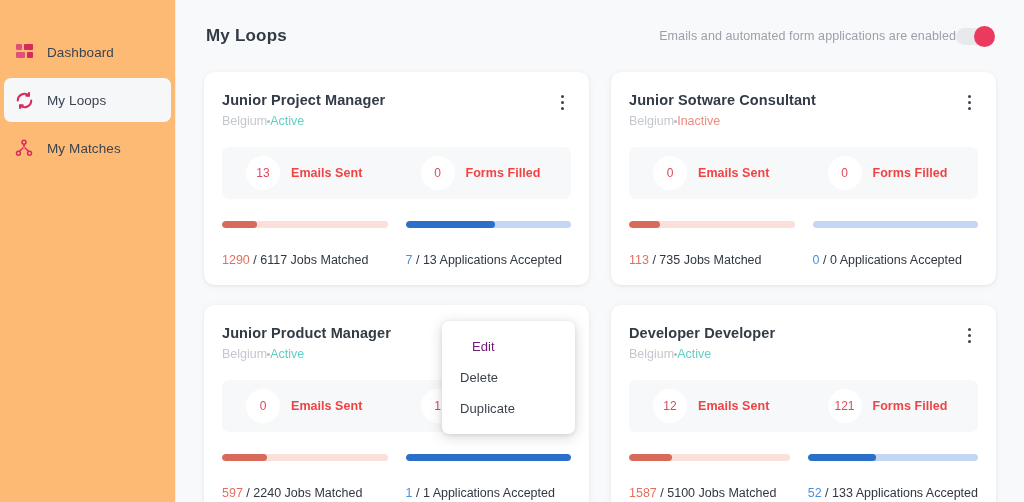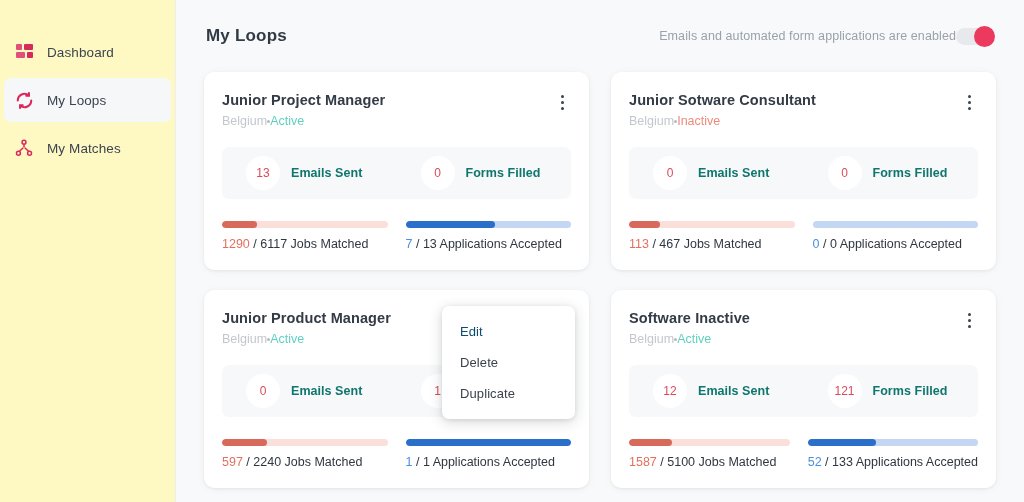--- a/index.html
+++ b/index.html
@@ -8,21 +8,21 @@
     width: 1024px; height: 502px;
     overflow: hidden;
     font-family: "Liberation Sans", sans-serif;
     background: #ffffff;
   }
   .app { display: flex; width: 1024px; height: 502px; }
 
   
   .sidebar {
     width: 176px; height: 502px;
-    background: #fef9c3;
+    background: #fdba74;
     border-right: 1px solid #eceef1;
     padding-top: 30px;
     flex: 0 0 176px;
   }
   .nav-item {
     display: flex; align-items: center;
     height: 44px;
     margin: 0 4px 4px 4px;
     padding-left: 10px;
     border-radius: 7px;
@@ -111,34 +111,34 @@
     display: flex; align-items: center;
   }
   .stat { flex: 1 1 50%; display: flex; align-items: center; gap: 11px; padding-left: 24px; }
   .stat-bubble {
     width: 34px; height: 34px; border-radius: 50%;
     background: #ffffff;
     display: flex; align-items: center; justify-content: center;
     font-size: 12px; color: #d94a5a; font-weight: normal;
     flex: 0 0 34px;
   }
-  .stat-label { font-size: 12.5px; color: #0f766e; font-weight: bold; letter-spacing: .05px; }
+  .stat-label { font-size: 12.5px; color: #ef4444; font-weight: bold; letter-spacing: .05px; }
 
   
   .bars { margin-top: 22px; display: flex; gap: 18px; }
   .bar-col { flex: 1 1 50%; }
   .bar-track {
     height: 7px; border-radius: 4px; overflow: hidden; width: 100%;
   }
   .bar-track.red { background: #fadfdb; }
   .bar-track.blue { background: #c3d7f3; }
   .bar-fill { height: 100%; border-radius: 4px; }
   .bar-fill.red { background: #d86a5c; }
   .bar-fill.blue { background: #2a6fc9; }
-  .bar-caption { margin-top: 9px; font-size: 12.5px; color: #2f3741; white-space: nowrap; }
+  .bar-caption { margin-top: 25px; font-size: 12.5px; color: #2f3741; white-space: nowrap; }
   .bar-caption .num-red { color: #e2705f; }
   .bar-caption .num-blue { color: #4a8fe0; }
   .bar-caption .sep { color: #2f3741; }
 
   
   .menu {
     position: absolute;
     top: 16px; right: 14px;
     width: 133px;
     background: #ffffff;
@@ -147,21 +147,21 @@
     padding: 10px 0 10px 0;
     z-index: 40;
   }
   .menu-item {
     padding: 8px 0 8px 18px;
     font-size: 13px;
     color: #3a424d;
     cursor: pointer;
     letter-spacing: .1px;
   }
-  .menu-item.highlight { color: #0c4a6e; }
+  .menu-item.highlight { color: #701a75; margin-left: 12px; }
 </style>
 </head>
 <body>
 
 <div class="app">
 
   <nav class="sidebar">
 
     <div class="nav-item">
       <span class="nav-icon">
@@ -291,21 +291,21 @@
             <span class="stat-label">Forms Filled</span>
           </div>
         </div>
 
         <div class="bars">
           <div class="bar-col">
             <div class="bar-track red">
               <div class="bar-fill red" style="width: 19%;"></div>
             </div>
             <div class="bar-caption">
-              <span class="num-red">113</span><span class="sep"> / </span><span>467</span>
+              <span class="num-red">113</span><span class="sep"> / </span><span>735</span>
               <span>Jobs Matched</span>
             </div>
           </div>
           <div class="bar-col">
             <div class="bar-track blue">
               <div class="bar-fill blue" style="width: 0%;"></div>
             </div>
             <div class="bar-caption">
               <span class="num-blue">0</span><span class="sep"> / </span><span>0</span>
               <span>Applications Accepted</span>
@@ -366,21 +366,21 @@
         <div class="menu">
           <div class="menu-item highlight">Edit</div>
           <div class="menu-item">Delete</div>
           <div class="menu-item">Duplicate</div>
         </div>
       </article>
 
       <article class="card">
         <div class="card-head">
           <div>
-            <div class="card-title">Software Inactive</div>
+            <div class="card-title">Developer Developer</div>
             <div class="card-sub">
               <span class="sub-loc">Belgium</span>
               <span class="sub-dot"></span>
               <span class="sub-status active">Active</span>
             </div>
           </div>
           <div class="kebab">
             <i></i>
             <i></i>
             <i></i>

